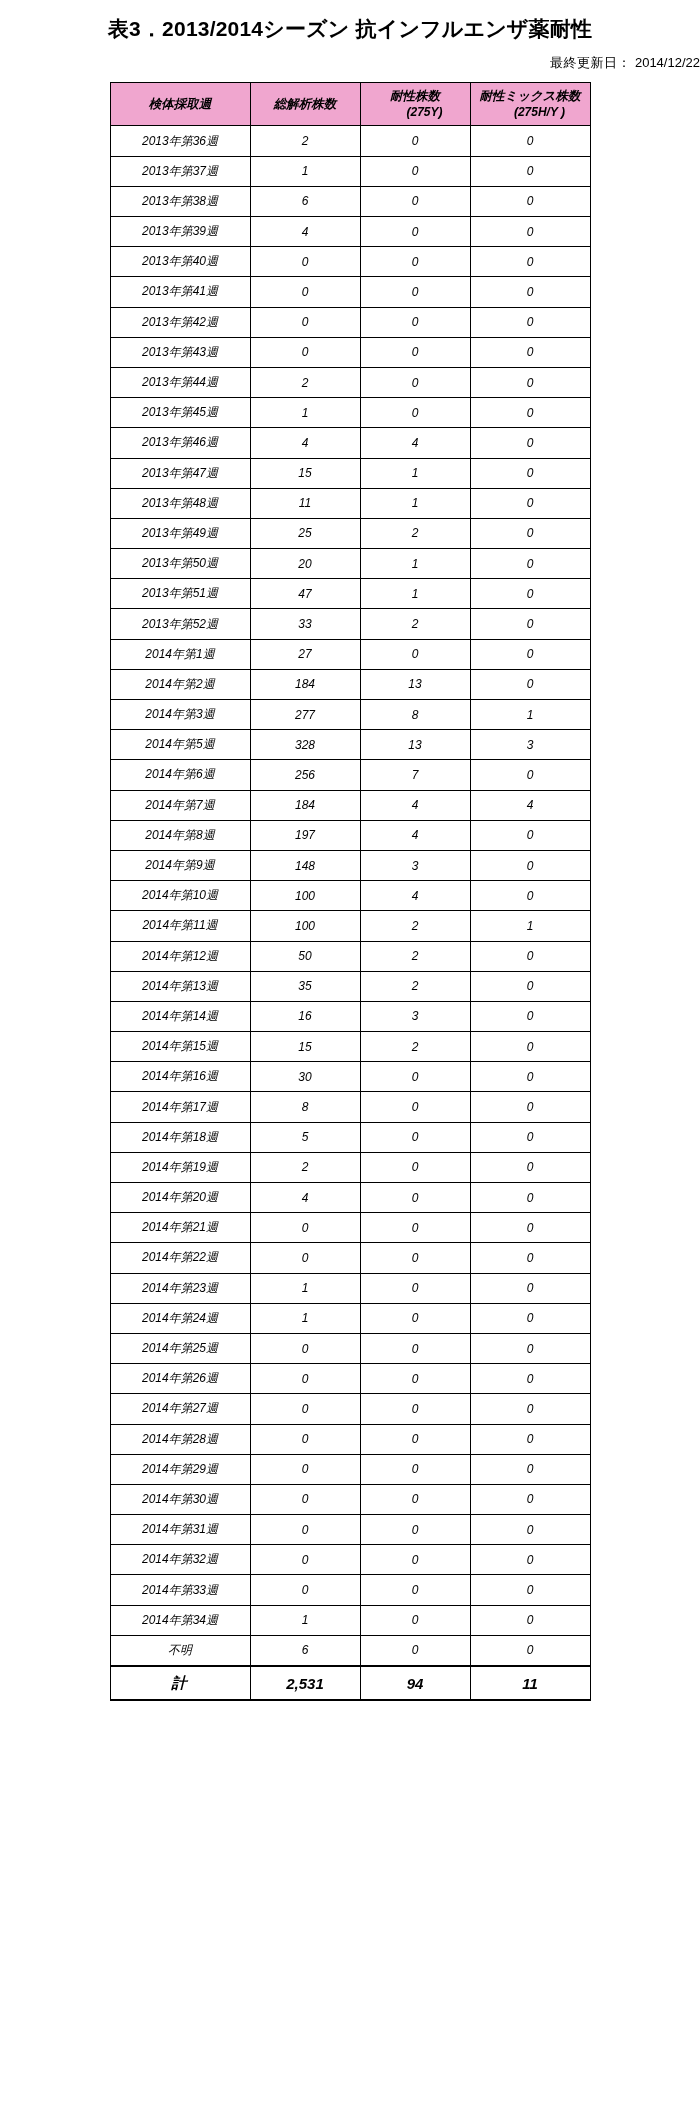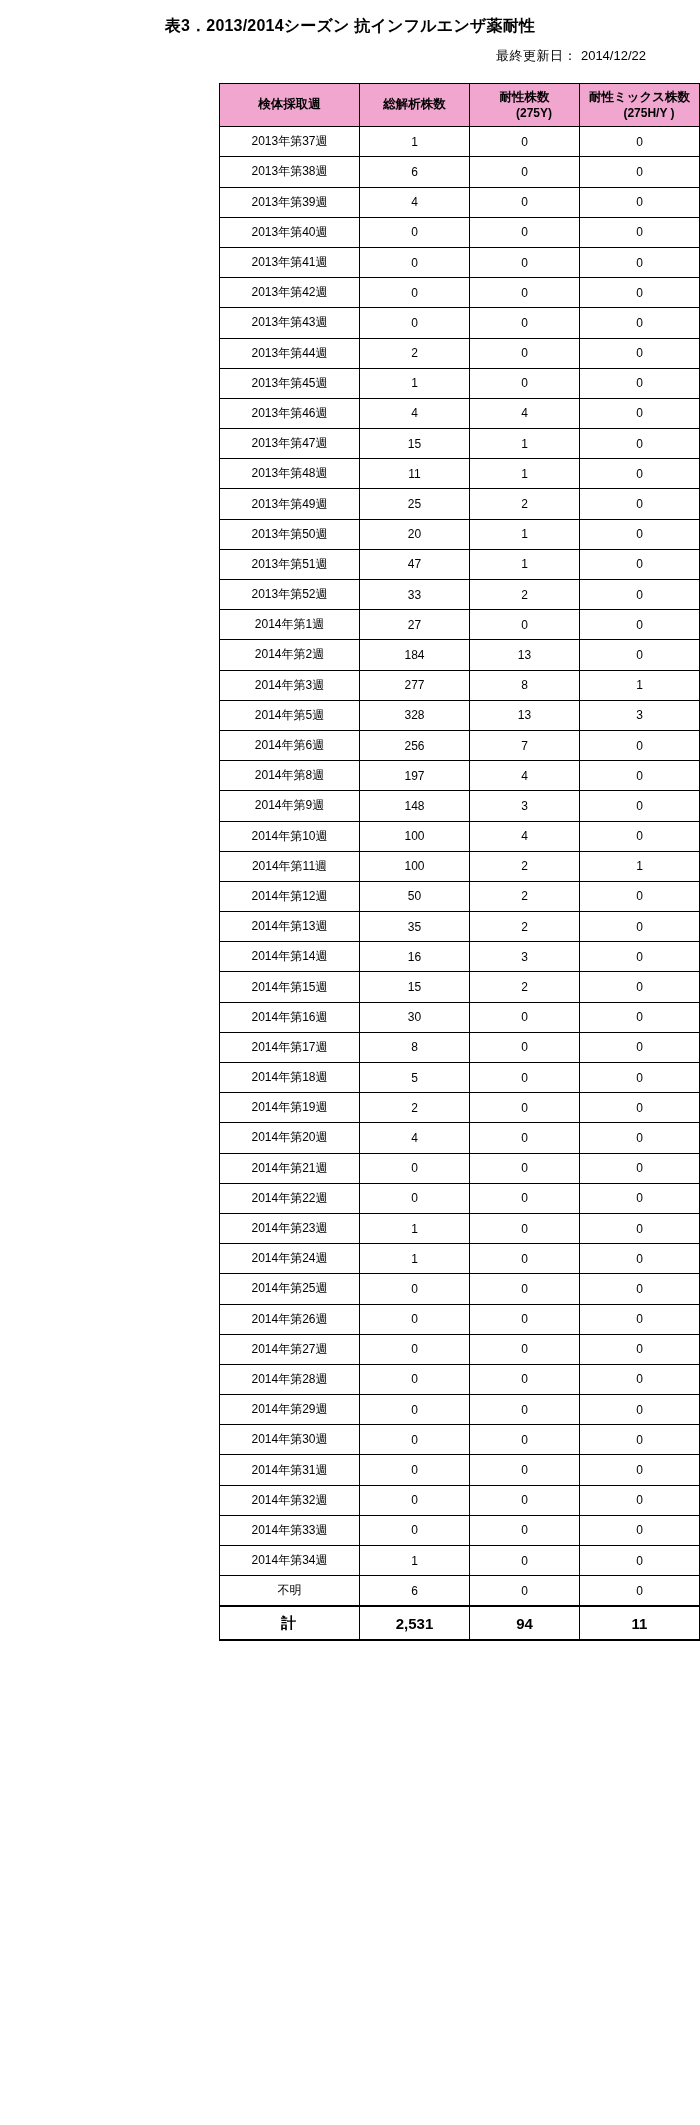--- a/index.html
+++ b/index.html
@@ -21,37 +21,37 @@
     box-sizing: border-box;
     padding: 0;
   }
   .title-block {
     text-align: center;
     padding-top: 14px;
     padding-left: 30px;
     padding-right: 30px;
   }
   .title-line {
-    font-size: 16px;
+    font-size: 21px;
     font-weight: bold;
     line-height: 1.45;
     letter-spacing: 0.2px;
   }
   .updated-row {
     margin-top: 10px;
-    padding-right: 54px;
     text-align: right;
     font-size: 13px;
   }
   .updated-label { letter-spacing: 0.5px; }
   .updated-value { margin-left: 4px; }
   .table-wrap {
-    margin-top: 18px;
+    margin-top: 10px;
     display: flex;
-    justify-content: flex-end;
+    justify-content: center;
+    font-style: italic;
   }
   table.data {
     border-collapse: collapse;
     table-layout: fixed;
     width: 480px;
     font-size: 12px;
   }
   table.data th, table.data td {
     border: 1px solid #000000;
     text-align: center;
@@ -124,20 +124,26 @@
             <span class="sub">(275Y)</span>
           </th>
           <th>
             <span class="nowrap">耐性ミックス株数</span>
             <span class="sub">(275H/Y )</span>
           </th>
         </tr>
       </thead>
       <tbody id="tbody">
           <tr>
+            <td>2013年第36週</td>
+            <td>2</td>
+            <td>0</td>
+            <td>0</td>
+          </tr>
+          <tr>
             <td>2013年第37週</td>
             <td>1</td>
             <td>0</td>
             <td>0</td>
           </tr>
           <tr>
             <td>2013年第38週</td>
             <td>6</td>
             <td>0</td>
             <td>0</td>
@@ -248,20 +254,26 @@
             <td>2014年第5週</td>
             <td>328</td>
             <td>13</td>
             <td>3</td>
           </tr>
           <tr>
             <td>2014年第6週</td>
             <td>256</td>
             <td>7</td>
             <td>0</td>
+          </tr>
+          <tr>
+            <td>2014年第7週</td>
+            <td>184</td>
+            <td>4</td>
+            <td>4</td>
           </tr>
           <tr>
             <td>2014年第8週</td>
             <td>197</td>
             <td>4</td>
             <td>0</td>
           </tr>
           <tr>
             <td>2014年第9週</td>
             <td>148</td>

